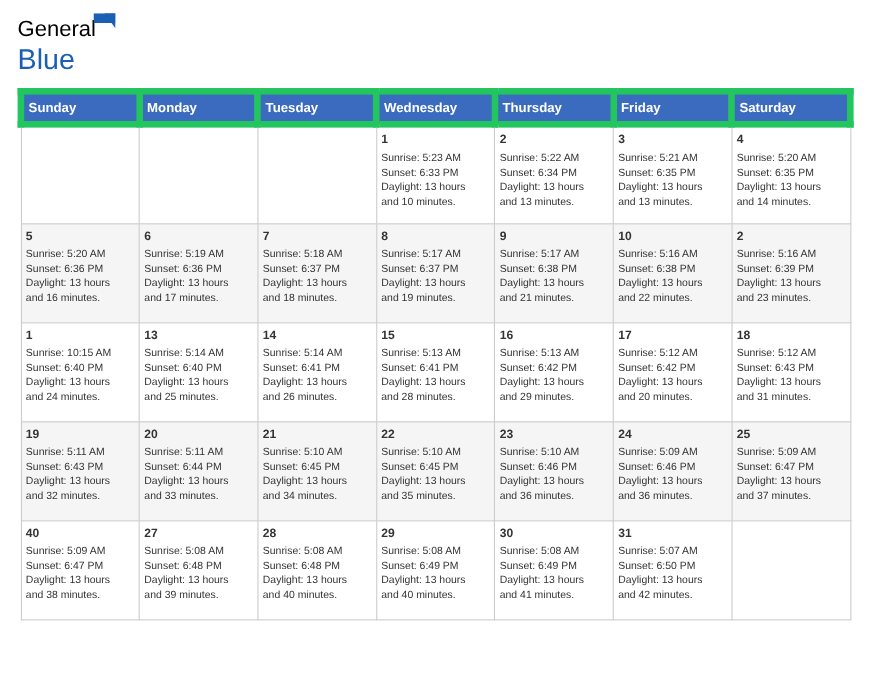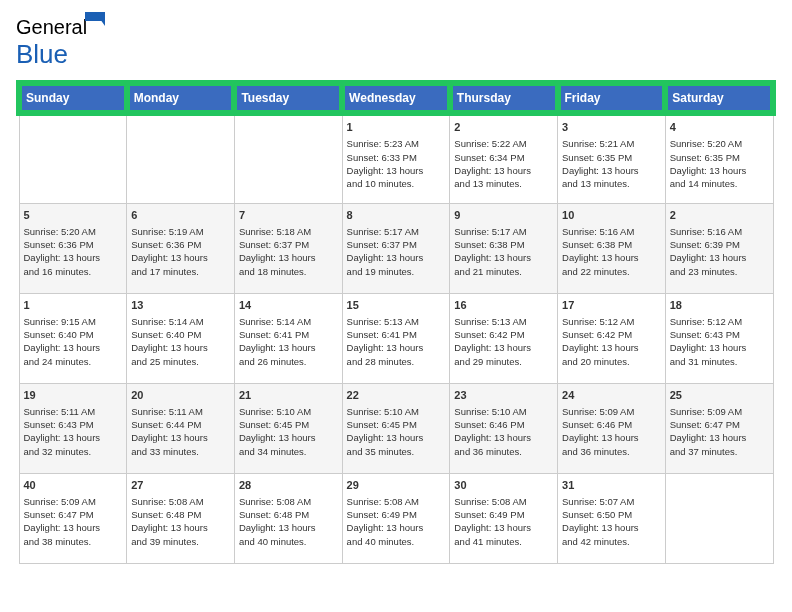--- a/index.html
+++ b/index.html
@@ -182,21 +182,21 @@
           <div class="day-num">2</div>
           <div>Sunrise: 5:16 AM</div>
           <div>Sunset: 6:39 PM</div>
           <div>Daylight: 13 hours</div>
           <div>and 23 minutes.</div>
         </td>
       </tr>
       <tr>
         <td>
           <div class="day-num">1</div>
-          <div>Sunrise: 9:15 AM</div>
+          <div>Sunrise: 10:15 AM</div>
           <div>Sunset: 6:40 PM</div>
           <div>Daylight: 13 hours</div>
           <div>and 24 minutes.</div>
         </td>
         <td>
           <div class="day-num">13</div>
           <div>Sunrise: 5:14 AM</div>
           <div>Sunset: 6:40 PM</div>
           <div>Daylight: 13 hours</div>
           <div>and 25 minutes.</div>

